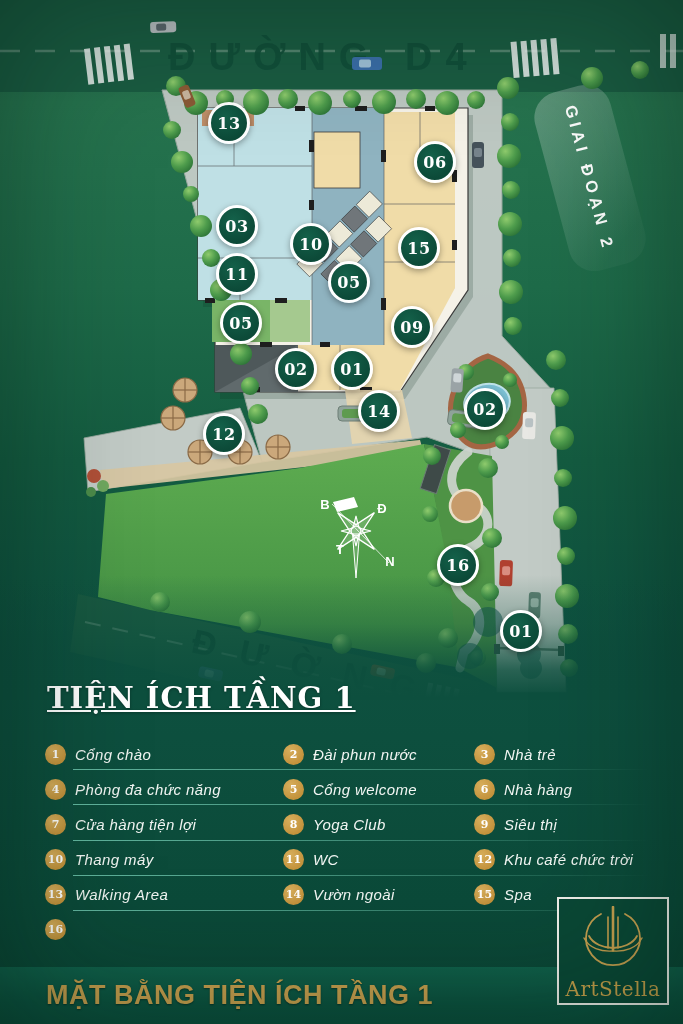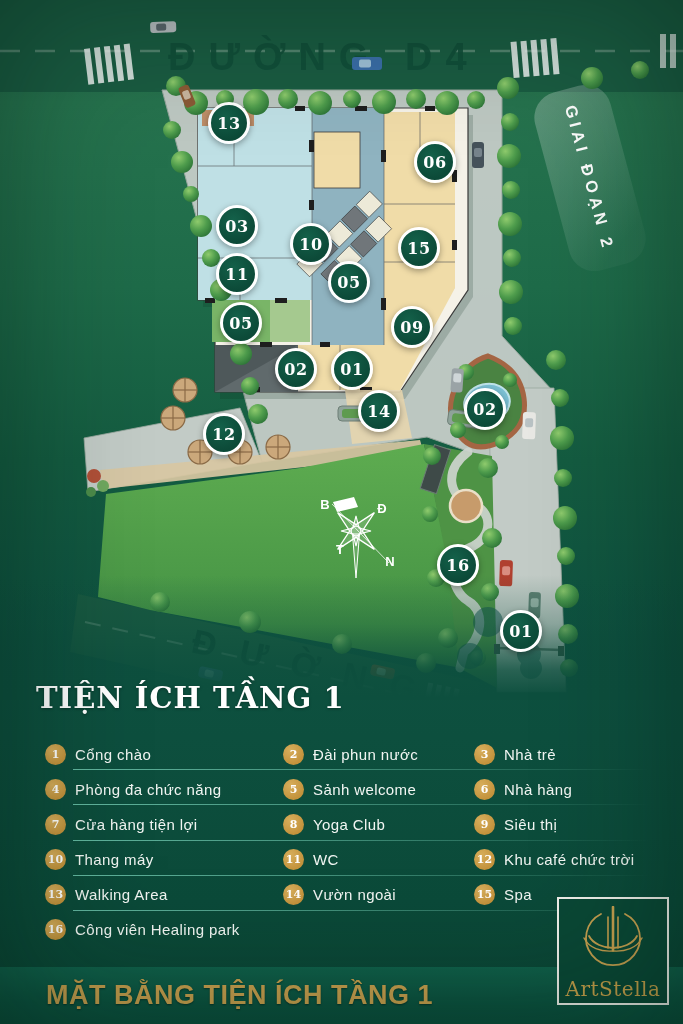--- a/index.html
+++ b/index.html
@@ -14,32 +14,33 @@
   .marker{
     position:absolute;width:36px;height:36px;border-radius:50%;
     background:radial-gradient(circle at 40% 32%,#14614a,#0c4a38 70%);
     border:3px solid #fff;color:#fff;
     font:bold 16px "DejaVu Serif",serif;
     display:flex;align-items:center;justify-content:center;
     box-shadow:0 2px 6px rgba(0,0,0,.35);letter-spacing:.5px;
   }
   
   .legend-title{
-    position:absolute;left:36px;top:681px;color:#fff;
+    position:absolute;left:47px;top:681px;color:#fff;
     font:bold 29px "DejaVu Serif",serif;letter-spacing:1px;white-space:nowrap;
     text-shadow:0 1px 3px rgba(0,0,0,.35);
+    text-decoration:underline;
   }
   .lg-item{position:absolute;display:flex;align-items:center;gap:9px;height:22px;}
   .lg-num{
     width:21px;height:21px;border-radius:50%;flex:0 0 21px;
     background:radial-gradient(circle at 35% 30%,#d7ae5c,#c2913a 75%);
     color:#fff;font:bold 11px "DejaVu Serif",serif;
     display:flex;align-items:center;justify-content:center;
   }
-  .lg-label{color:#f2f6f3;font-size:15px;letter-spacing:.4px;white-space:nowrap;}
+  .lg-label{color:#f2f6f3;font-size:15px;letter-spacing:.4px;white-space:nowrap;font-style:italic;}
   .lg-divider{
     position:absolute;left:73px;width:577px;height:1px;
     background:linear-gradient(90deg,rgba(120,210,185,.8) 0%,rgba(120,210,185,.5) 45%,rgba(120,210,185,.15) 85%,rgba(120,210,185,0) 100%);
   }
   
   .footer-bar{
     position:absolute;left:0;top:967px;width:683px;height:57px;
     background:linear-gradient(180deg,#10604a,#0c5340 60%,#0b4e3c);
     display:flex;align-items:center;
   }
@@ -416,21 +417,21 @@
   <div class="lg-item" style="left:474px;top:743px">
     <span class="lg-num">3</span>
     <span class="lg-label">Nhà trẻ</span>
   </div>
   <div class="lg-item" style="left:45px;top:778px">
     <span class="lg-num">4</span>
     <span class="lg-label">Phòng đa chức năng</span>
   </div>
   <div class="lg-item" style="left:283px;top:778px">
     <span class="lg-num">5</span>
-    <span class="lg-label">Sảnh welcome</span>
+    <span class="lg-label">Cổng welcome</span>
   </div>
   <div class="lg-item" style="left:474px;top:778px">
     <span class="lg-num">6</span>
     <span class="lg-label">Nhà hàng</span>
   </div>
   <div class="lg-item" style="left:45px;top:813px">
     <span class="lg-num">7</span>
     <span class="lg-label">Cửa hàng tiện lợi</span>
   </div>
   <div class="lg-item" style="left:283px;top:813px">
@@ -460,21 +461,20 @@
   <div class="lg-item" style="left:283px;top:883px">
     <span class="lg-num">14</span>
     <span class="lg-label">Vườn ngoài</span>
   </div>
   <div class="lg-item" style="left:474px;top:883px">
     <span class="lg-num">15</span>
     <span class="lg-label">Spa</span>
   </div>
   <div class="lg-item" style="left:45px;top:918px">
     <span class="lg-num">16</span>
-    <span class="lg-label">Công viên Healing park</span>
   </div>
 
   <div class="lg-divider" style="top:769px"></div>
   <div class="lg-divider" style="top:804px"></div>
   <div class="lg-divider" style="top:840px"></div>
   <div class="lg-divider" style="top:875px"></div>
   <div class="lg-divider" style="top:910px"></div>
 
   <div class="footer-bar">
     <div class="footer-title">MẶT BẰNG TIỆN ÍCH TẦNG 1</div>

